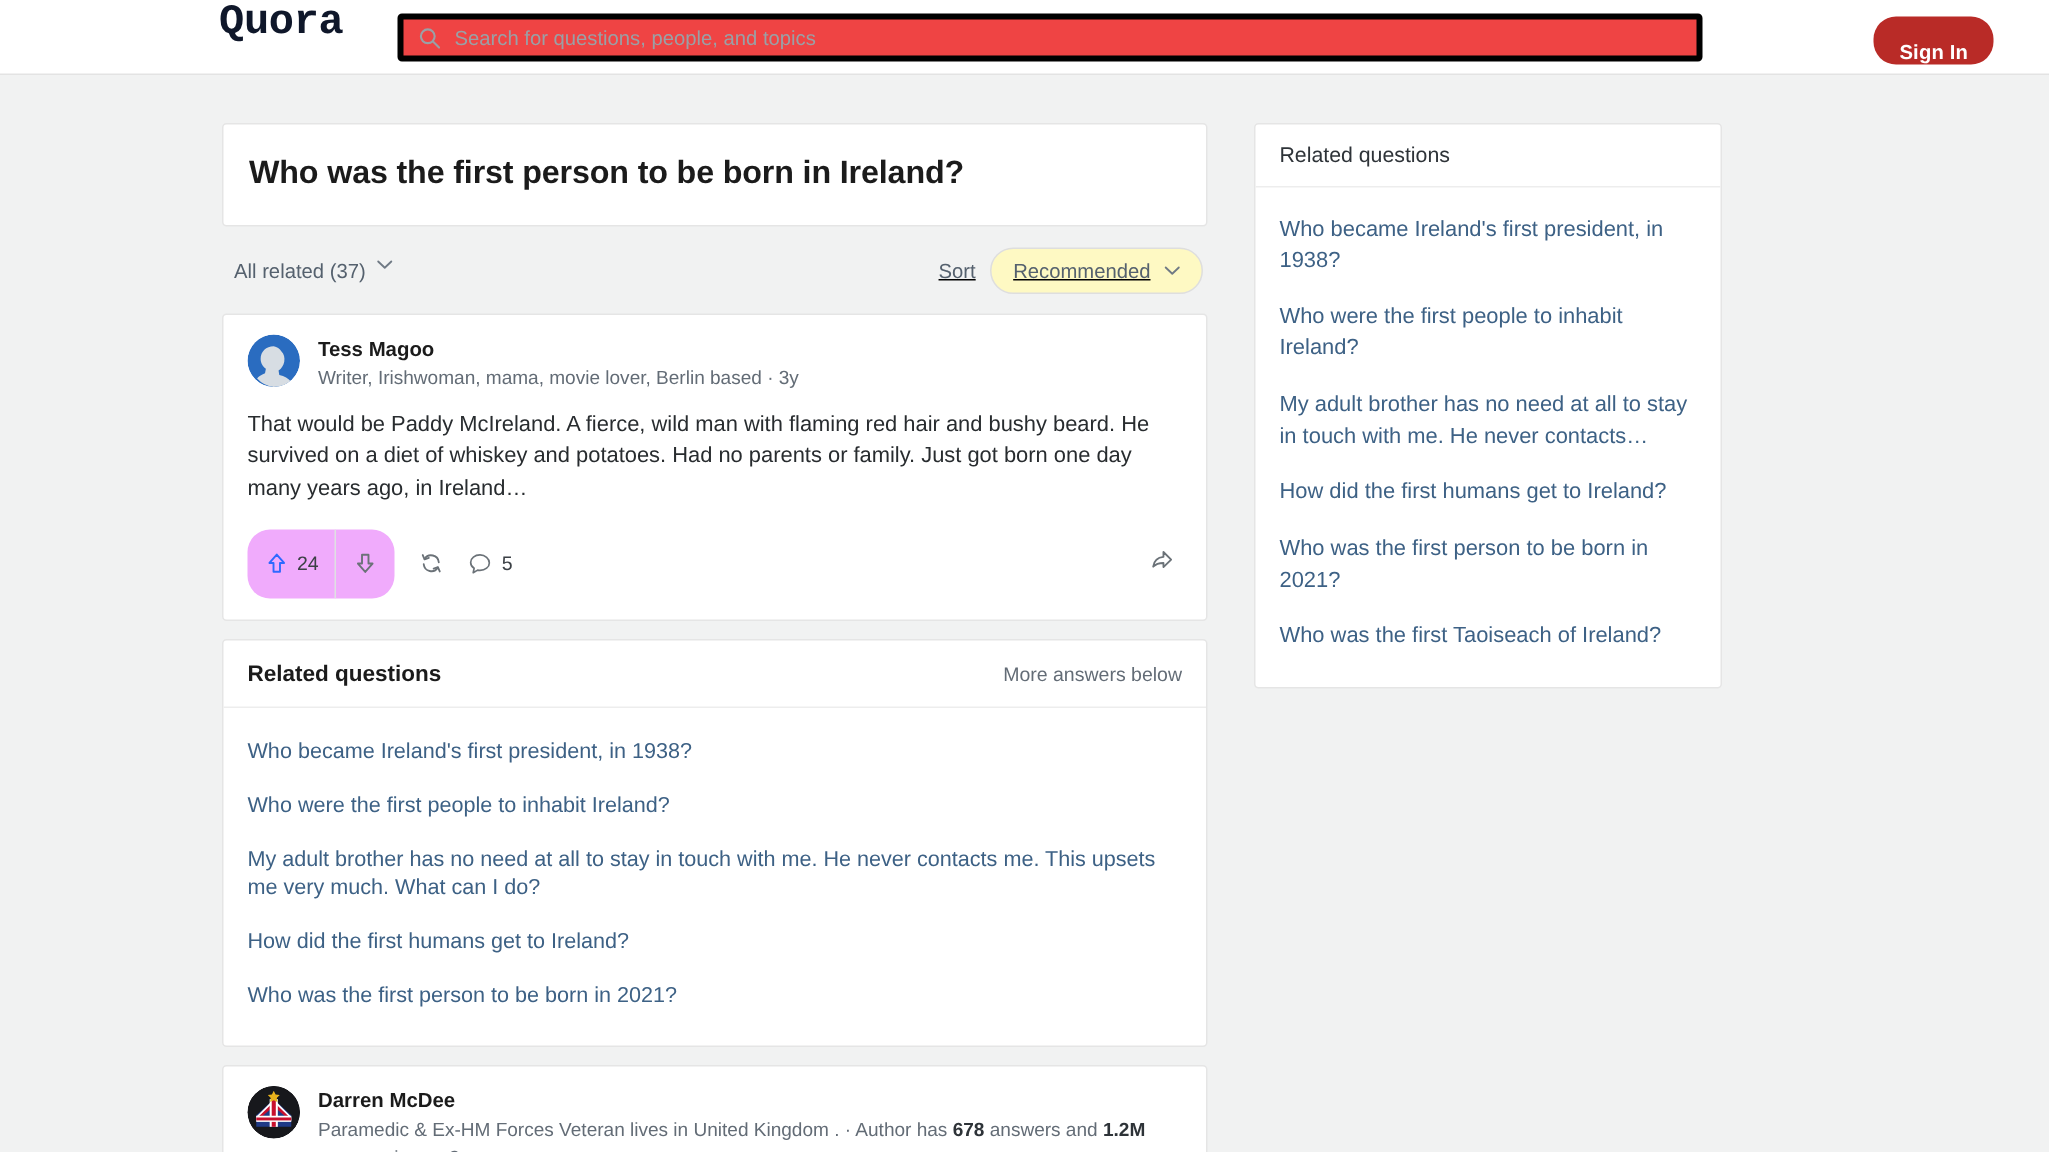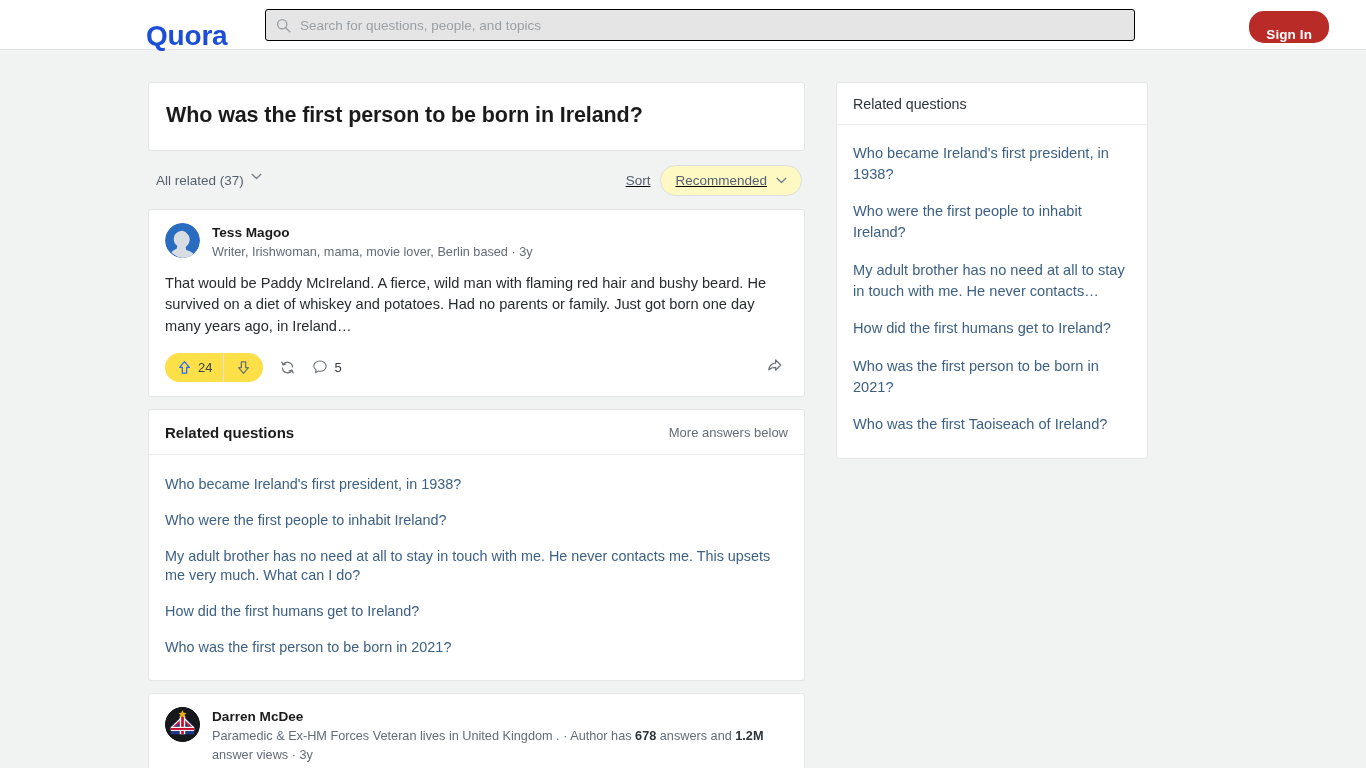--- a/index.html
+++ b/index.html
@@ -14,33 +14,33 @@
   .header {
     position: relative;
     height: 50px;
     background: #ffffff;
     border-bottom: 1px solid #e3e3e3;
     display: flex;
     align-items: center;
   }
   .logo {
     position: absolute;
-    left: 146px; top: 20px;
-    font-family: Liberation Sans, sans-serif;
+    left: 146px; top: 0;
+    font-family: Liberation Mono, monospace;
     font-weight: bold;
     font-size: 28px;
-    color: #1d4ed8;
+    color: #0f172a;
     letter-spacing: -0.2px;
   }
   .search-wrap {
     position: absolute;
     left: 265px; top: 9px;
     width: 870px; height: 32px;
-    background: #e5e5e5;
-    border: 1px solid #000000;
+    background: #ef4444;
+    border: 4px solid #000000;
     border-radius: 3px;
     display: flex;
     align-items: center;
     padding: 0 10px;
   }
   .search-icon { width: 15px; height: 15px; flex: none; margin-right: 9px; }
   .search-input {
     flex: 1;
     border: none; outline: none;
     font-family: "Liberation Sans", sans-serif;
@@ -160,22 +160,22 @@
     display: flex;
     align-items: center;
     justify-content: space-between;
     margin-top: 12px;
     padding: 4px 0 8px 0;
   }
   .actions-left { display: flex; align-items: center; gap: 16px; }
   .vote-pill {
     display: inline-flex;
     align-items: center;
-    height: 29px;
-    background: #fde047;
+    height: 46px;
+    background: #f0abfc;
     border-radius: 15px;
     overflow: hidden;
   }
   .vote-up {
     display: inline-flex;
     align-items: center;
     gap: 6px;
     padding: 0 11px 0 12px;
     height: 100%;
     cursor: pointer;

